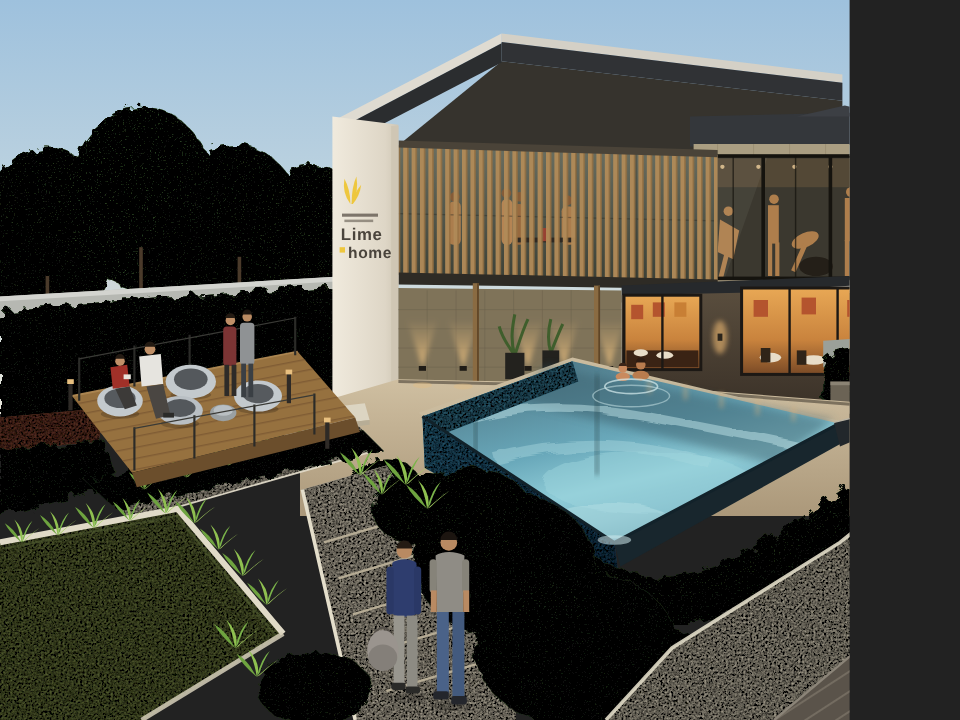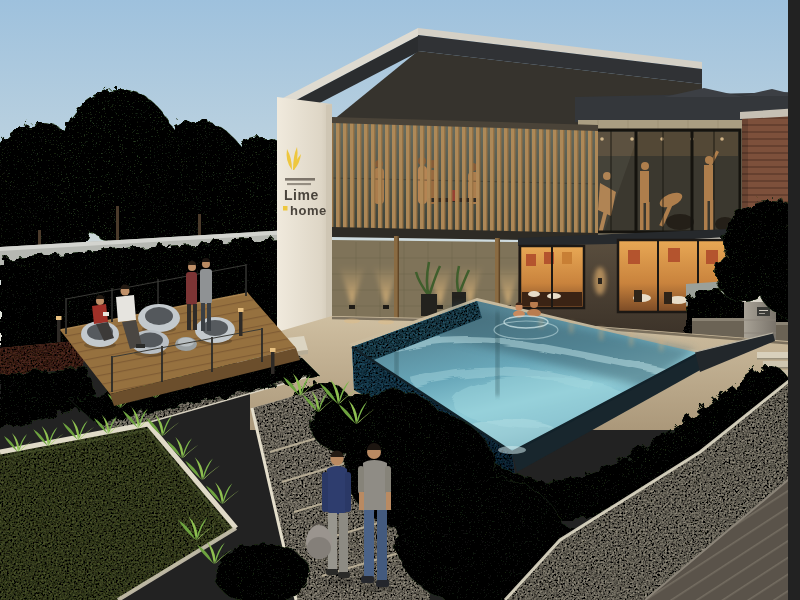--- a/index.html
+++ b/index.html
@@ -1,16 +1,16 @@
 <!DOCTYPE html>
 <html><head>
 <meta charset="utf-8">
 <style>
   html,body{margin:0;padding:0;background:#222;}
-  .stage{width:788px;height:600px;position:relative;overflow:hidden;font-family:"Liberation Sans",sans-serif;}
+  .stage{width:708px;height:600px;position:relative;overflow:hidden;font-family:"Liberation Sans",sans-serif;}
   svg{display:block;}
   text{font-family:"Liberation Sans",sans-serif;}
 </style>
 </head>
 <body>
 
 <div class="stage">
 <svg width="800" height="600" viewBox="0 0 800 600">
 <defs>
   <linearGradient id="skyG" x1="0" y1="0" x2="0" y2="1">

